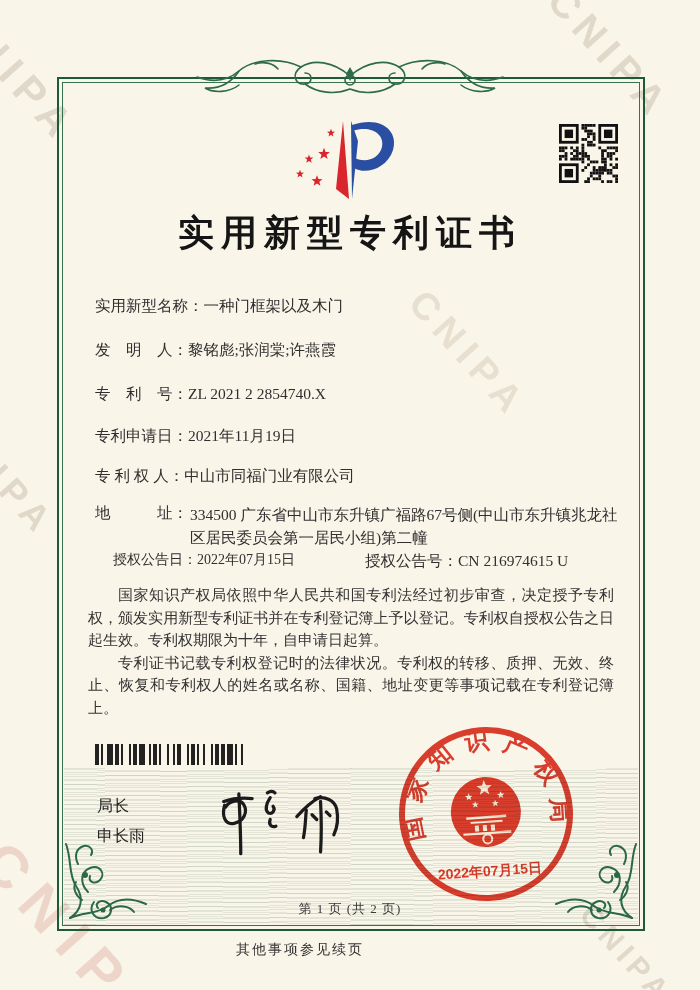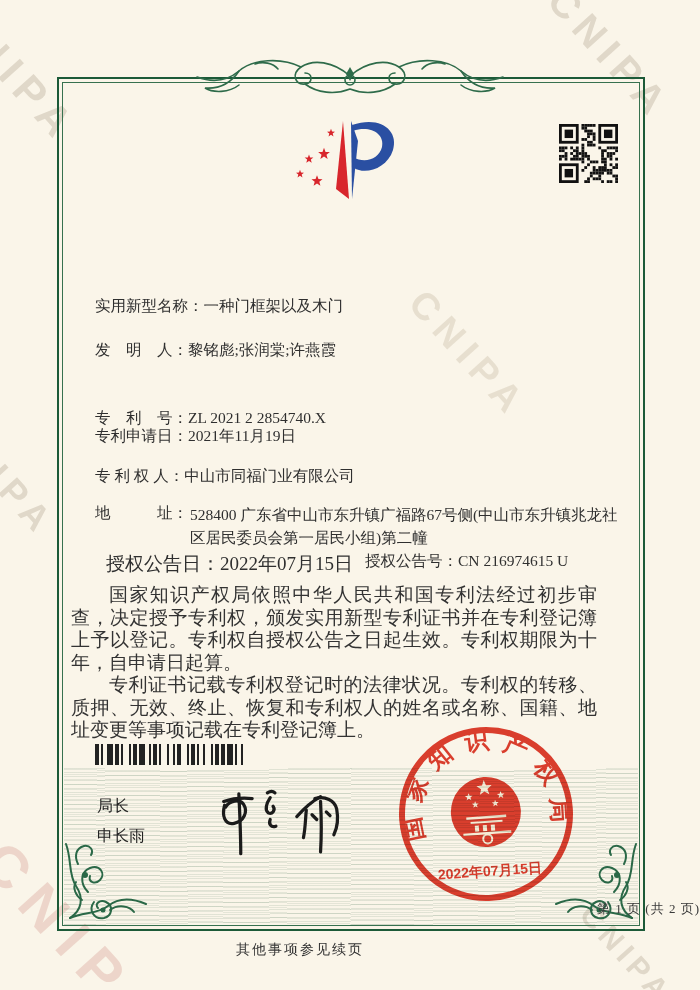--- a/index.html
+++ b/index.html
@@ -50,26 +50,26 @@
   }
   
   .field{position:absolute; left:95px; font-size:15.5px; white-space:nowrap;}
   .field .lbl{color:#2f2f2f;}
   .field .val{color:#2f2f2f;}
   .addr-label{position:absolute; left:95px; top:503px; font-size:15.5px;}
   .addr-value{
     position:absolute; left:190px; top:503px; width:440px;
     font-size:15.5px; line-height:23px; white-space:normal;
   }
-  .grant-row{position:absolute; left:106px; top:551px; font-size:19px; white-space:nowrap;}
+  .grant-row{position:absolute; left:113px; top:551px; font-size:14px; white-space:nowrap;}
   .grant-no-group{position:absolute; left:365px; top:551px; font-size:15.5px; white-space:nowrap;}
   
   .body-text{
-    position:absolute; left:71px; top:584px; width:526px;
-    font-size:19px; line-height:22.5px; text-align:justify; color:#333;
+    position:absolute; left:88px; top:584px; width:526px;
+    font-size:15px; line-height:22.5px; text-align:justify; color:#333;
   }
   .body-text p{margin:0; text-indent:2em;}
   
   .barcode{
     position:absolute; left:95px; top:744px; width:186px; height:21px;
     display:flex; align-items:stretch;
   }
   .barcode i{display:block; height:100%;}
   .barcode .b{background:#222;}
   .barcode .s{background:transparent;}
@@ -80,21 +80,21 @@
     font-size:16px; color:#222; line-height:30px;
   }
   .signature{position:absolute; left:205px; top:772px; width:195px; height:95px;}
   
   .seal{
     position:absolute; left:396px; top:724px; width:180px; height:180px;
     transform:rotate(-4deg); mix-blend-mode:multiply; opacity:0.95;
   }
   
   .page-footer{
-    position:absolute; left:0; top:900px; width:700px; text-align:right;
+    position:absolute; left:0; top:900px; width:700px; text-align:center;
     font-size:13px; color:#3a3a3a; letter-spacing:1px;
   }
   .cont-note{
     position:absolute; left:0; top:941px; width:600px; text-align:center;
     font-size:14px; color:#333; letter-spacing:2px;
   }
 </style>
 </head>
 <body>
 
@@ -302,38 +302,39 @@
         <rect x="10" y="10" width="50" height="50" fill="#faf5e9"></rect>
         <rect x="20" y="20" width="30" height="30"></rect>
       </g>
       <g transform="translate(0,140)">
         <rect width="70" height="70"></rect>
         <rect x="10" y="10" width="50" height="50" fill="#faf5e9"></rect>
         <rect x="20" y="20" width="30" height="30"></rect>
       </g>
     </svg>
 
+  <div class="title">实用新型专利证书</div>
 
   <div class="field" style="top:296px;font-family:Liberation Serif, serif;">
     <span class="lbl">实用新型名称：</span><span class="val">一种门框架以及木门</span>
   </div>
   <div class="field" style="top:340px;">
     <span class="lbl">发　明　人：</span><span class="val">黎铭彪;张润棠;许燕霞</span>
   </div>
-  <div class="field" style="top:384px;margin-top:24px;">
+  <div class="field" style="top:384px;">
     <span class="lbl">专　利　号：</span><span class="val">ZL 2021 2 2854740.X</span>
   </div>
   <div class="field" style="top:426px;">
     <span class="lbl">专利申请日：</span><span class="val">2021年11月19日</span>
   </div>
   <div class="field" style="top:466px;text-align:right;">
     <span class="lbl">专 利 权 人：</span><span class="val">中山市同福门业有限公司</span>
   </div>
   <div class="addr-label">地　　　址：</div>
-  <div class="addr-value">528400 广东省中山市东升镇广福路67号侧(中山市东升镇兆龙社区居民委员会第一居民小组)第二幢</div>
+  <div class="addr-value">334500 广东省中山市东升镇广福路67号侧(中山市东升镇兆龙社区居民委员会第一居民小组)第二幢</div>
   <div class="grant-row">
     <span>授权公告日：</span><span>2022年07月15日</span>
   </div>
   <div class="grant-no-group">
     <span>授权公告号：</span><span>CN 216974615 U</span>
   </div>
 
   <div class="body-text">
     <p>国家知识产权局依照中华人民共和国专利法经过初步审查，决定授予专利权，颁发实用新型专利证书并在专利登记簿上予以登记。专利权自授权公告之日起生效。专利权期限为十年，自申请日起算。</p>
     <p>专利证书记载专利权登记时的法律状况。专利权的转移、质押、无效、终止、恢复和专利权人的姓名或名称、国籍、地址变更等事项记载在专利登记簿上。</p>

